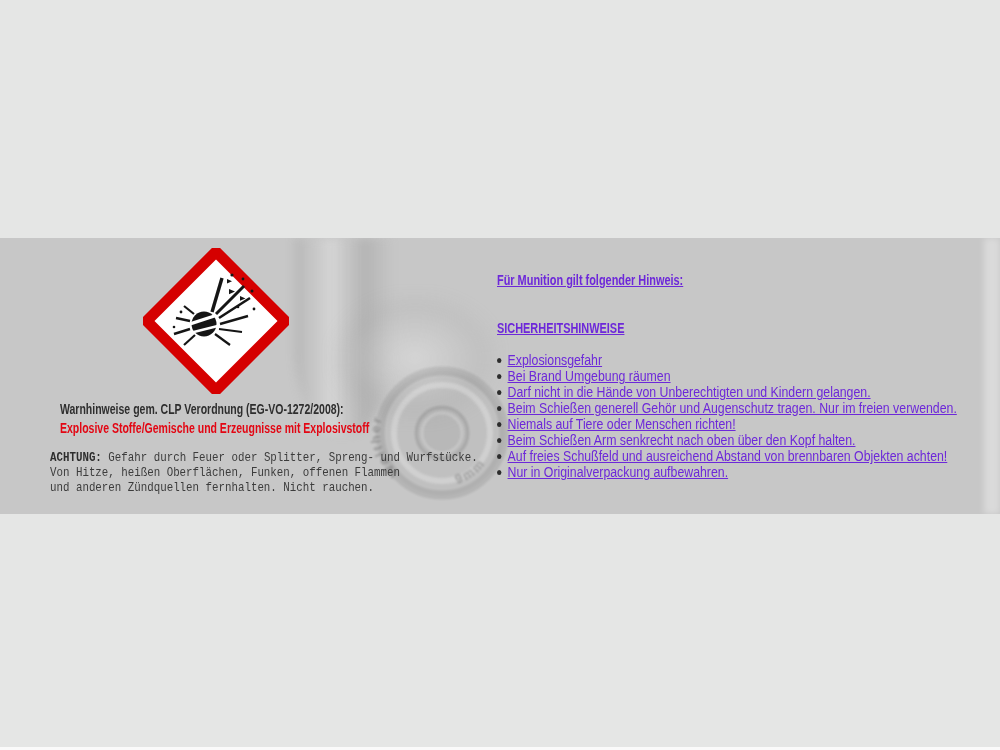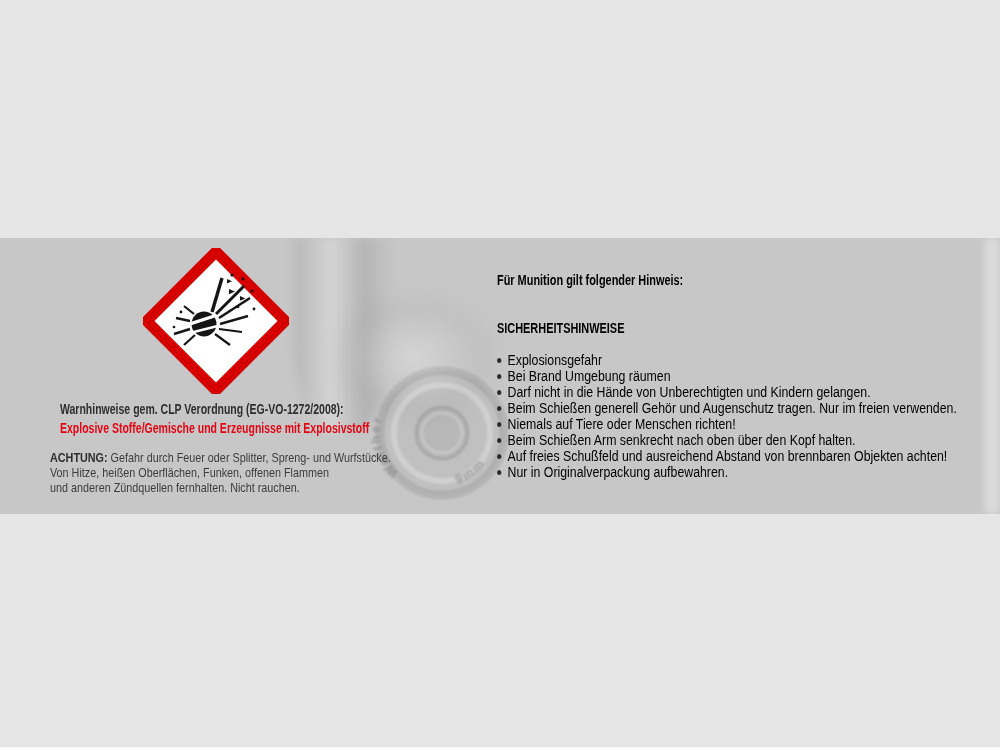--- a/index.html
+++ b/index.html
@@ -51,29 +51,29 @@
   }
   .left-col .line{white-space:nowrap;}
   .warn-title{
     font-size:14px;font-weight:700;line-height:19px;
     transform:scaleX(.75);transform-origin:50% 50%;
   }
   .warn-red{
     font-size:14px;font-weight:700;line-height:19px;
     transform:scaleX(.75);transform-origin:50% 50%;
   }
-  .attention{margin-top:12px;color:#3c3c3c;}
+  .attention{margin-top:12px;color:#3c3c3c;font-family:Liberation Mono, monospace;}
   .attention .line{
     font-size:13.5px;font-weight:400;line-height:15px;
     transform:scaleX(.80);transform-origin:50% 50%;
   }
   .attention .sig{font-weight:700;color:#2e2e2e;}
   
   .right-col{
-    position:absolute;left:497px;top:272px;width:500px;color:#000000;
+    position:absolute;left:497px;top:272px;width:500px;color:#6d28d9;text-decoration:underline;
   }
   .safety-intro{
     font-size:14px;font-weight:700;line-height:16px;white-space:nowrap;
     transform:scaleX(.78);transform-origin:0 50%;
   }
   .safety-heading{
     margin-top:32px;font-size:14px;font-weight:700;line-height:16px;white-space:nowrap;
     transform:scaleX(.78);transform-origin:0 50%;
   }
   .bullet-list{

